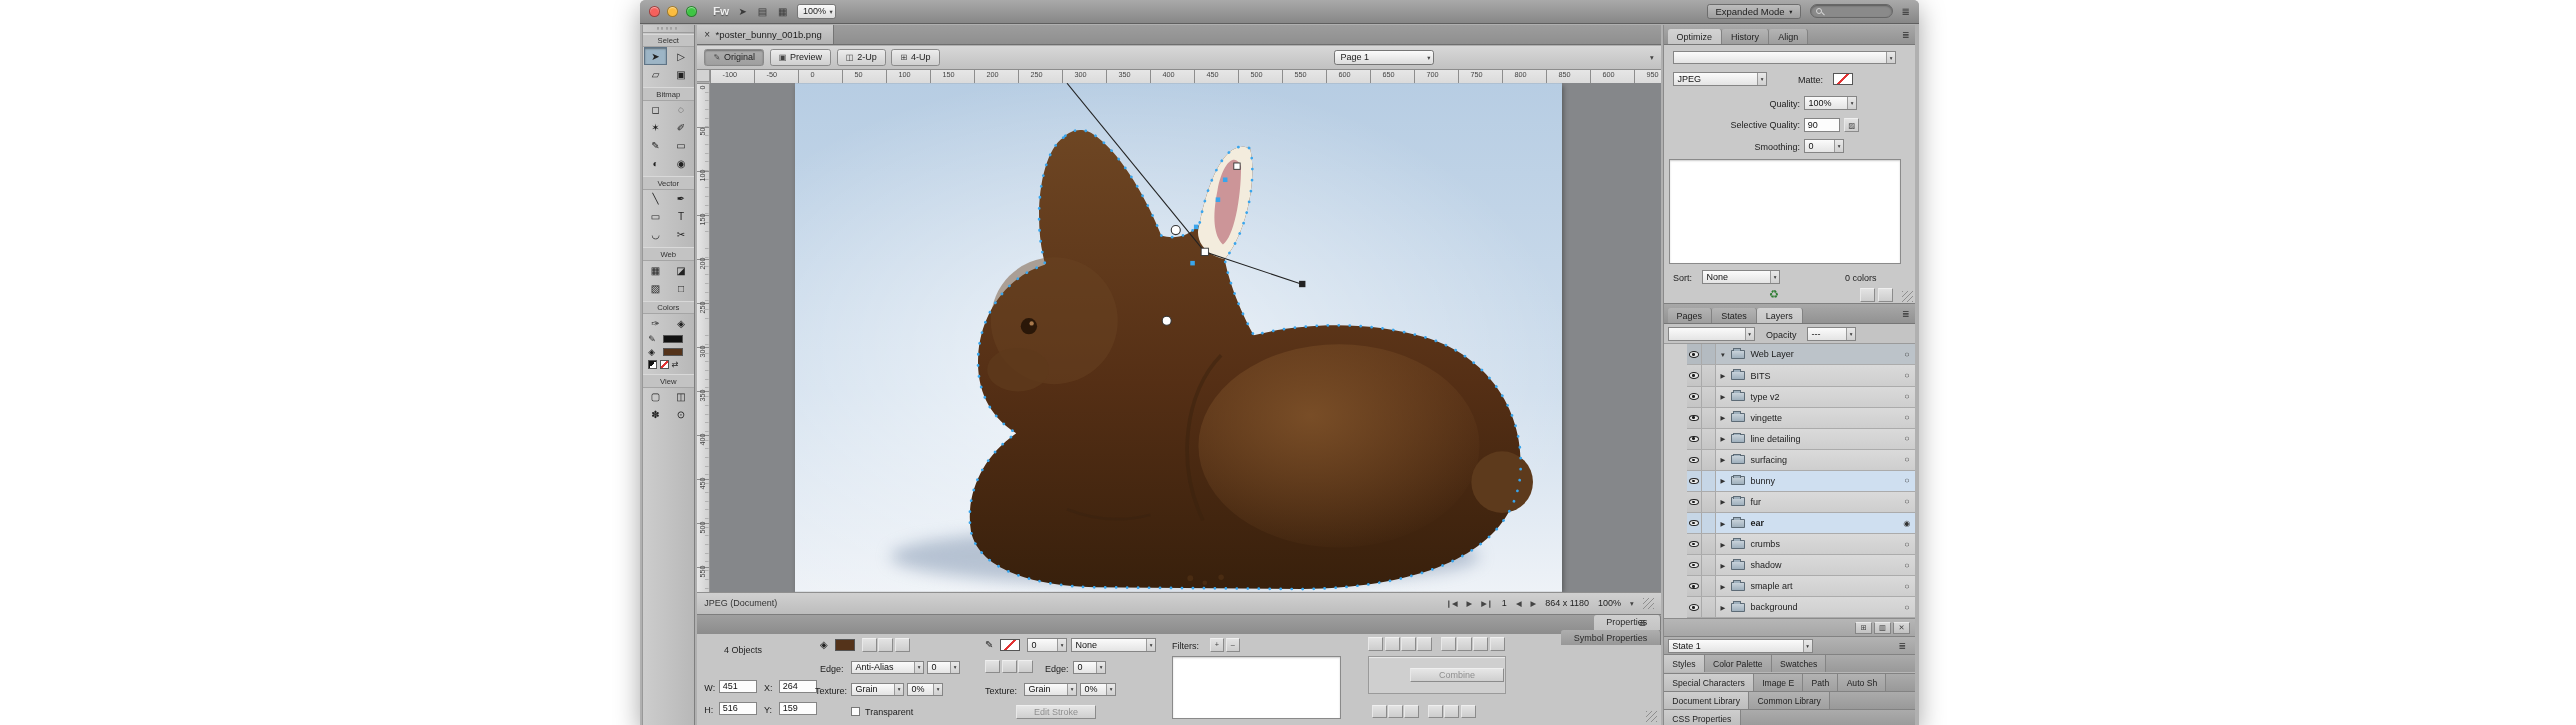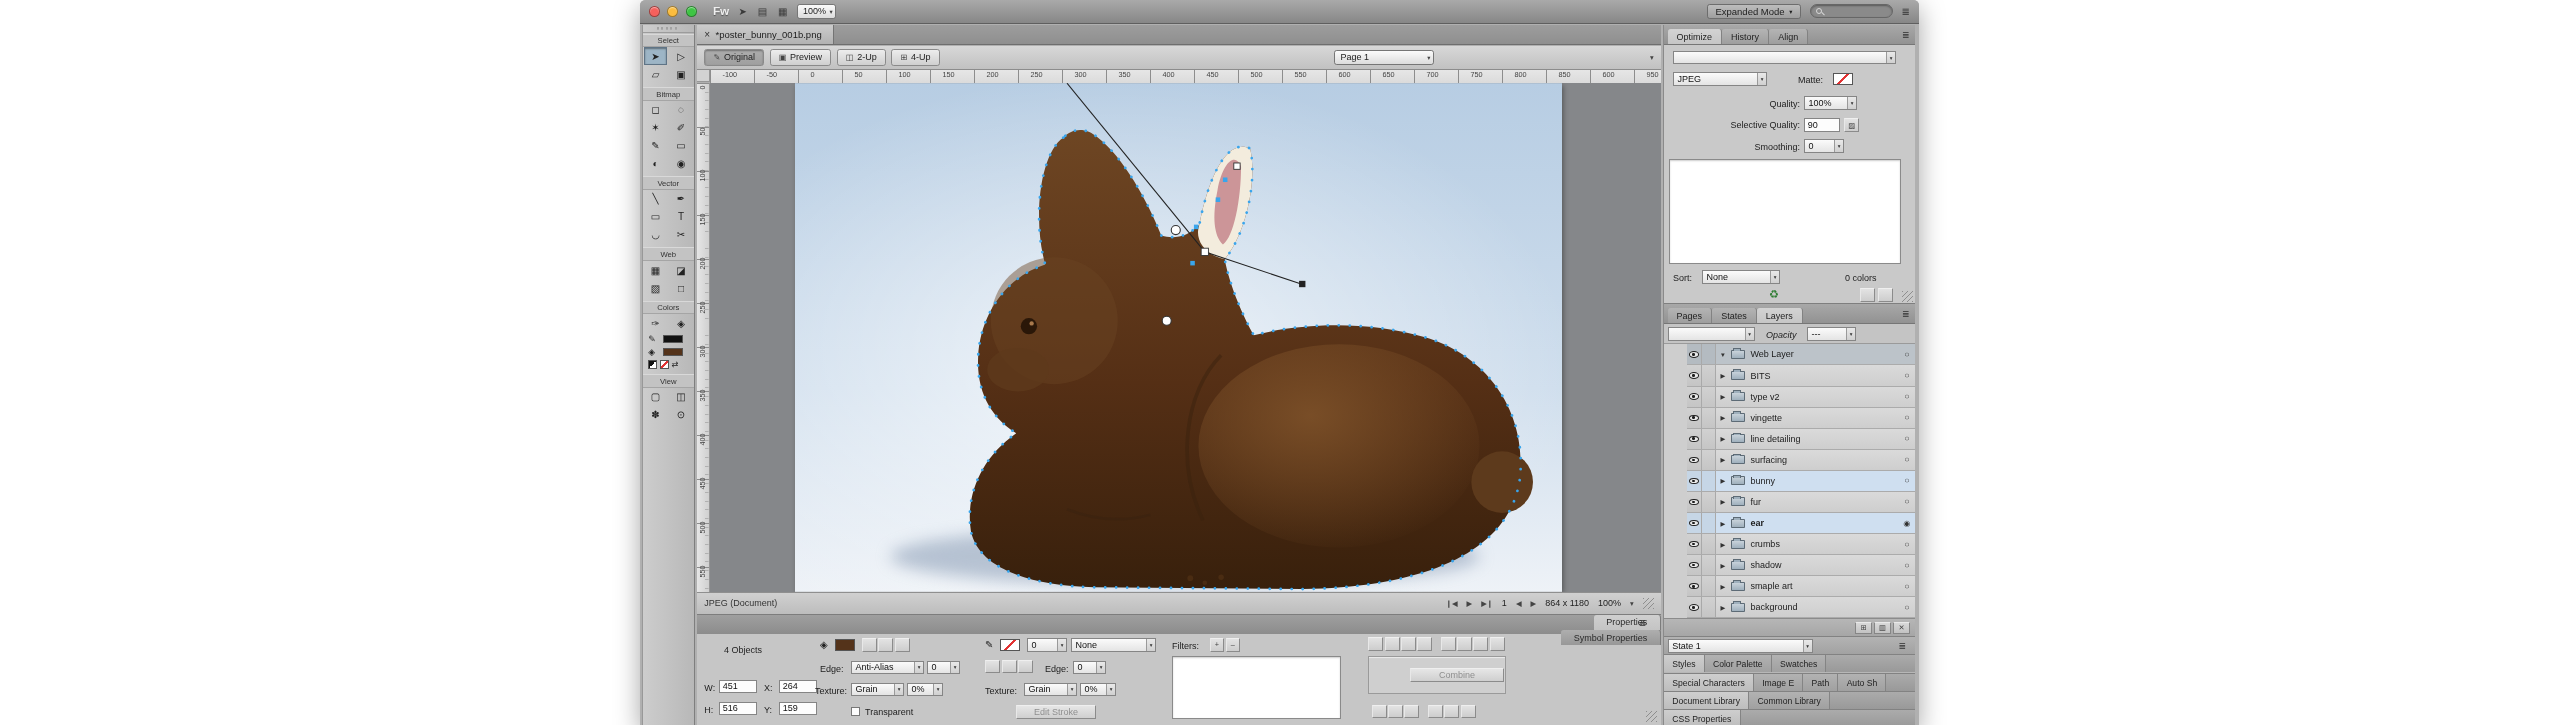--- a/index.html
+++ b/index.html
@@ -650,21 +650,21 @@
           <span class="rtab">States</span>
           <span class="rtab active">Layers</span>
         </span>
       <span class="rmenu">≣</span>
     </div>
     <div class="opacity-row" style="top:299px;">
       <span class="pcombo" style="left:3.6px;top:2.7px;width:87px;">
           <span></span>
           <span class="arr">▾</span>
         </span>
-      <span class="rlabel" style="left:102px;top:6px;font-style:italic;">Opacity</span>
+      <span class="rlabel" style="left:102px;top:6px;">Opacity</span>
       <span class="pcombo" style="left:143px;top:2.7px;width:49px;">
           <span>---</span>
           <span class="arr">▾</span>
         </span>
     </div>
 
     <div class="lrows" style="top:319px;height:274px;padding-left:23px;">
       <div class="lrow weblayer">
         <span class="lc">
             <span class="eye"></span>

